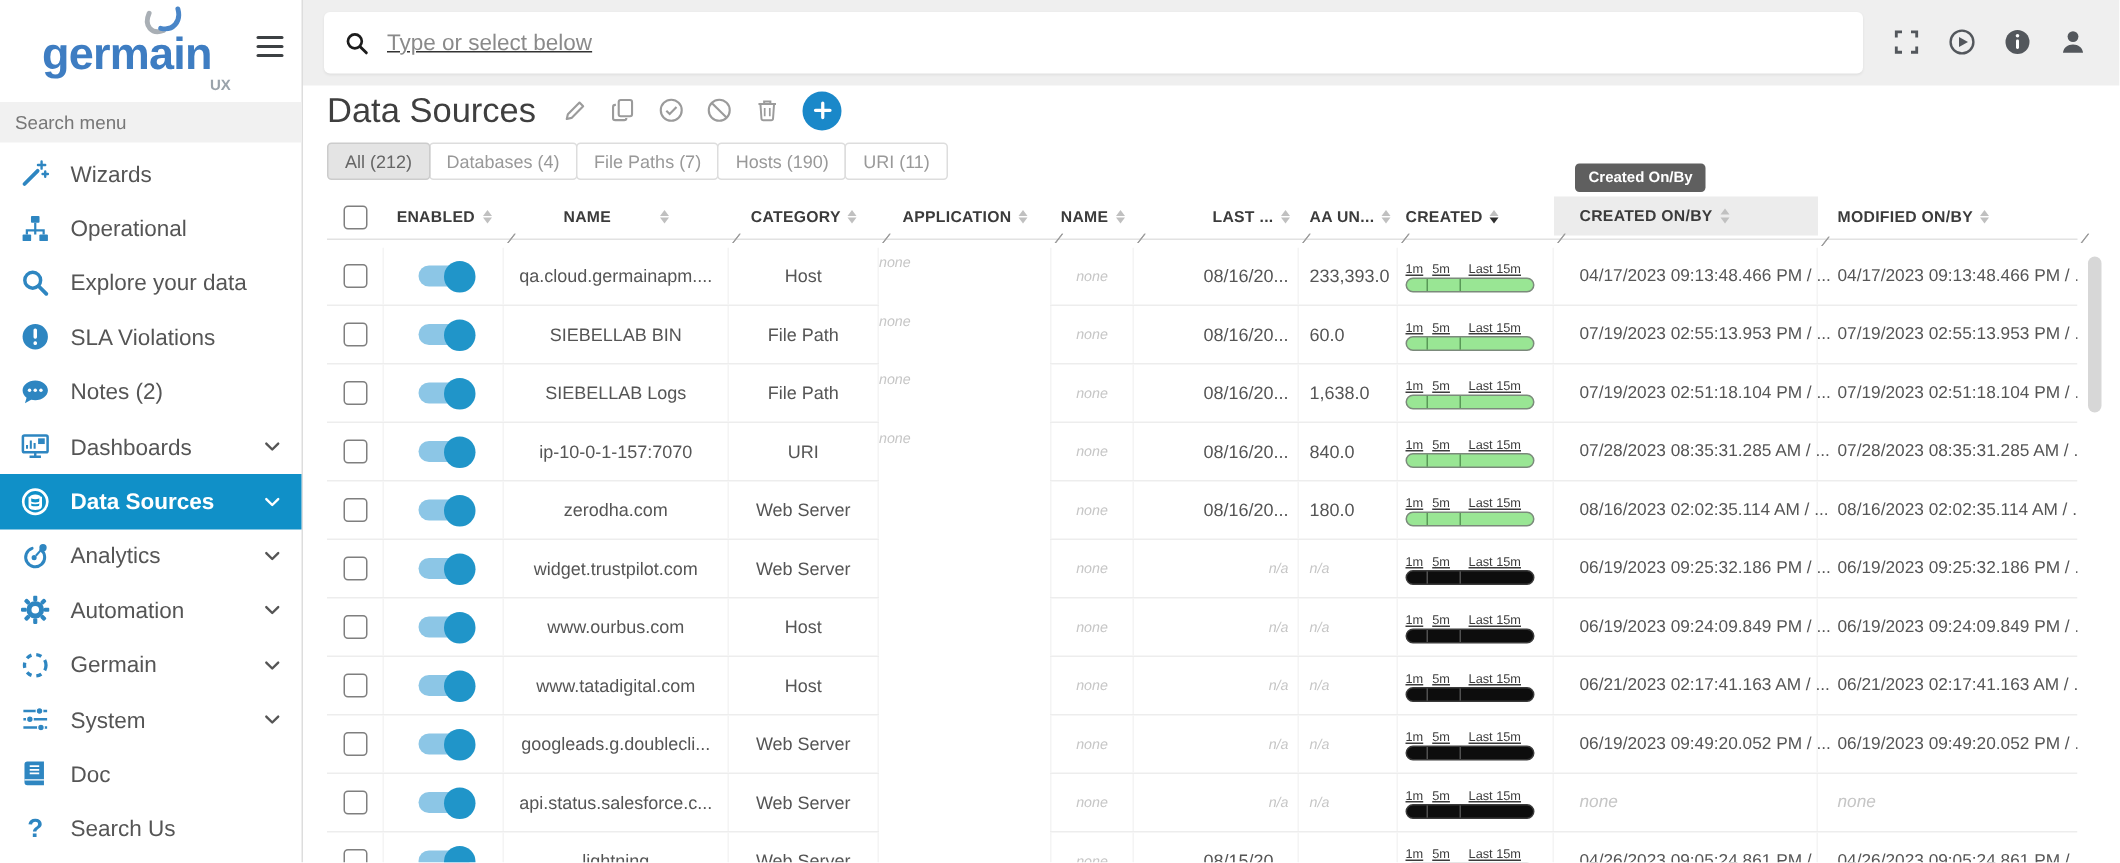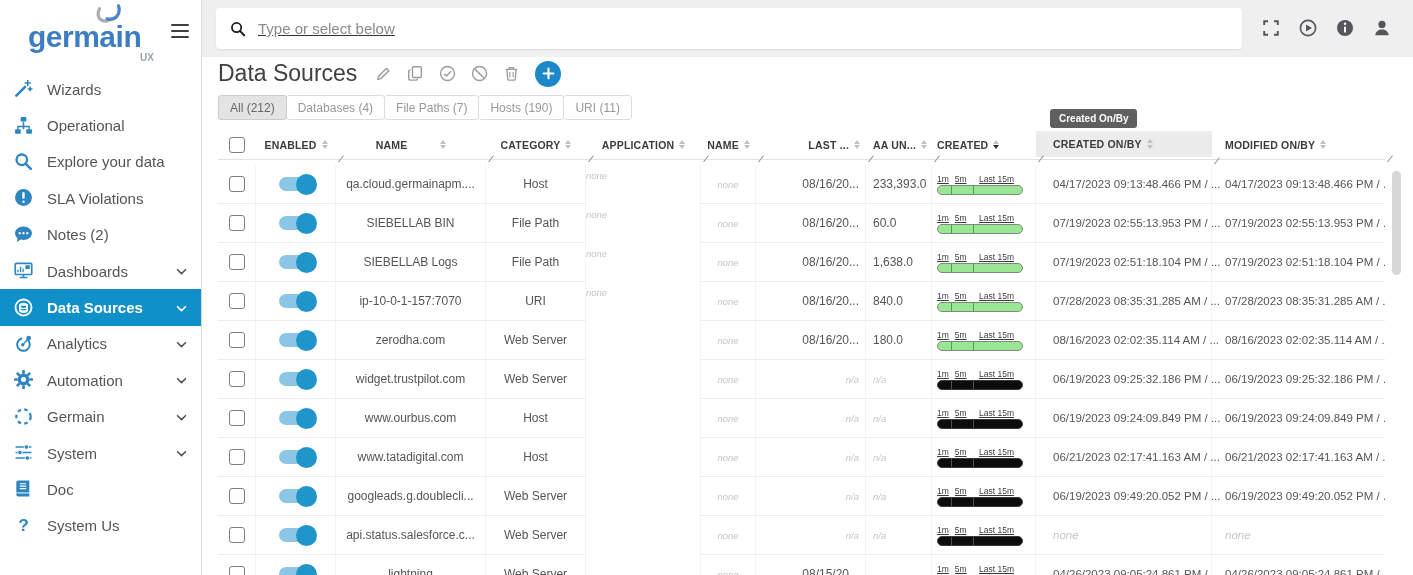--- a/index.html
+++ b/index.html
@@ -110,20 +110,21 @@
         </svg>
         <span class="logo-text">germain</span>
         <span class="logo-sub">UX</span>
       </div>
       <div class="hamburger">
           <span></span>
           <span></span>
           <span></span>
         </div>
     </div>
+    <input class="menu-search" placeholder="Search menu" style="">
     <nav id="sidebar-items">
         <div class="sitem">
     <span class="sicon"><svg viewBox="0 0 18 18">
               <path d="M2.2 15.8 10.5 7.5" stroke="currentColor" stroke-width="2.4" fill="none" stroke-linecap="round"></path>
               <path d="M13 1.5v4.6M10.7 3.8h4.6M15.3 7.8v3.4M13.6 9.5H17" stroke="currentColor" stroke-width="1.5" fill="none" stroke-linecap="round"></path>
             </svg></span>
     <span class="slabel">Wizards</span>
 
   </div>
         <div class="sitem">
@@ -258,21 +259,21 @@
               <path d="M5.5 4.5h6M5.5 6.8h6M5.5 9.1h6" stroke="#fff" stroke-width="1.1"></path>
               <path d="M2.2 13.2h12.3" stroke="#fff" stroke-width=".9"></path>
             </svg></span>
     <span class="slabel">Doc</span>
 
   </div>
         <div class="sitem">
     <span class="sicon"><svg viewBox="0 0 18 18">
               <text x="9" y="14.5" font-size="16.5" font-weight="bold" text-anchor="middle" fill="currentColor" font-family="Liberation Sans, sans-serif">?</text>
             </svg></span>
-    <span class="slabel">System Us</span>
+    <span class="slabel">Search Us</span>
 
   </div>
       </nav>
   </aside>
 
   <main class="main">
     <div class="topstrip">
       <div class="searchbar">
         <span class="mag">
           <svg viewBox="0 0 18 18">

